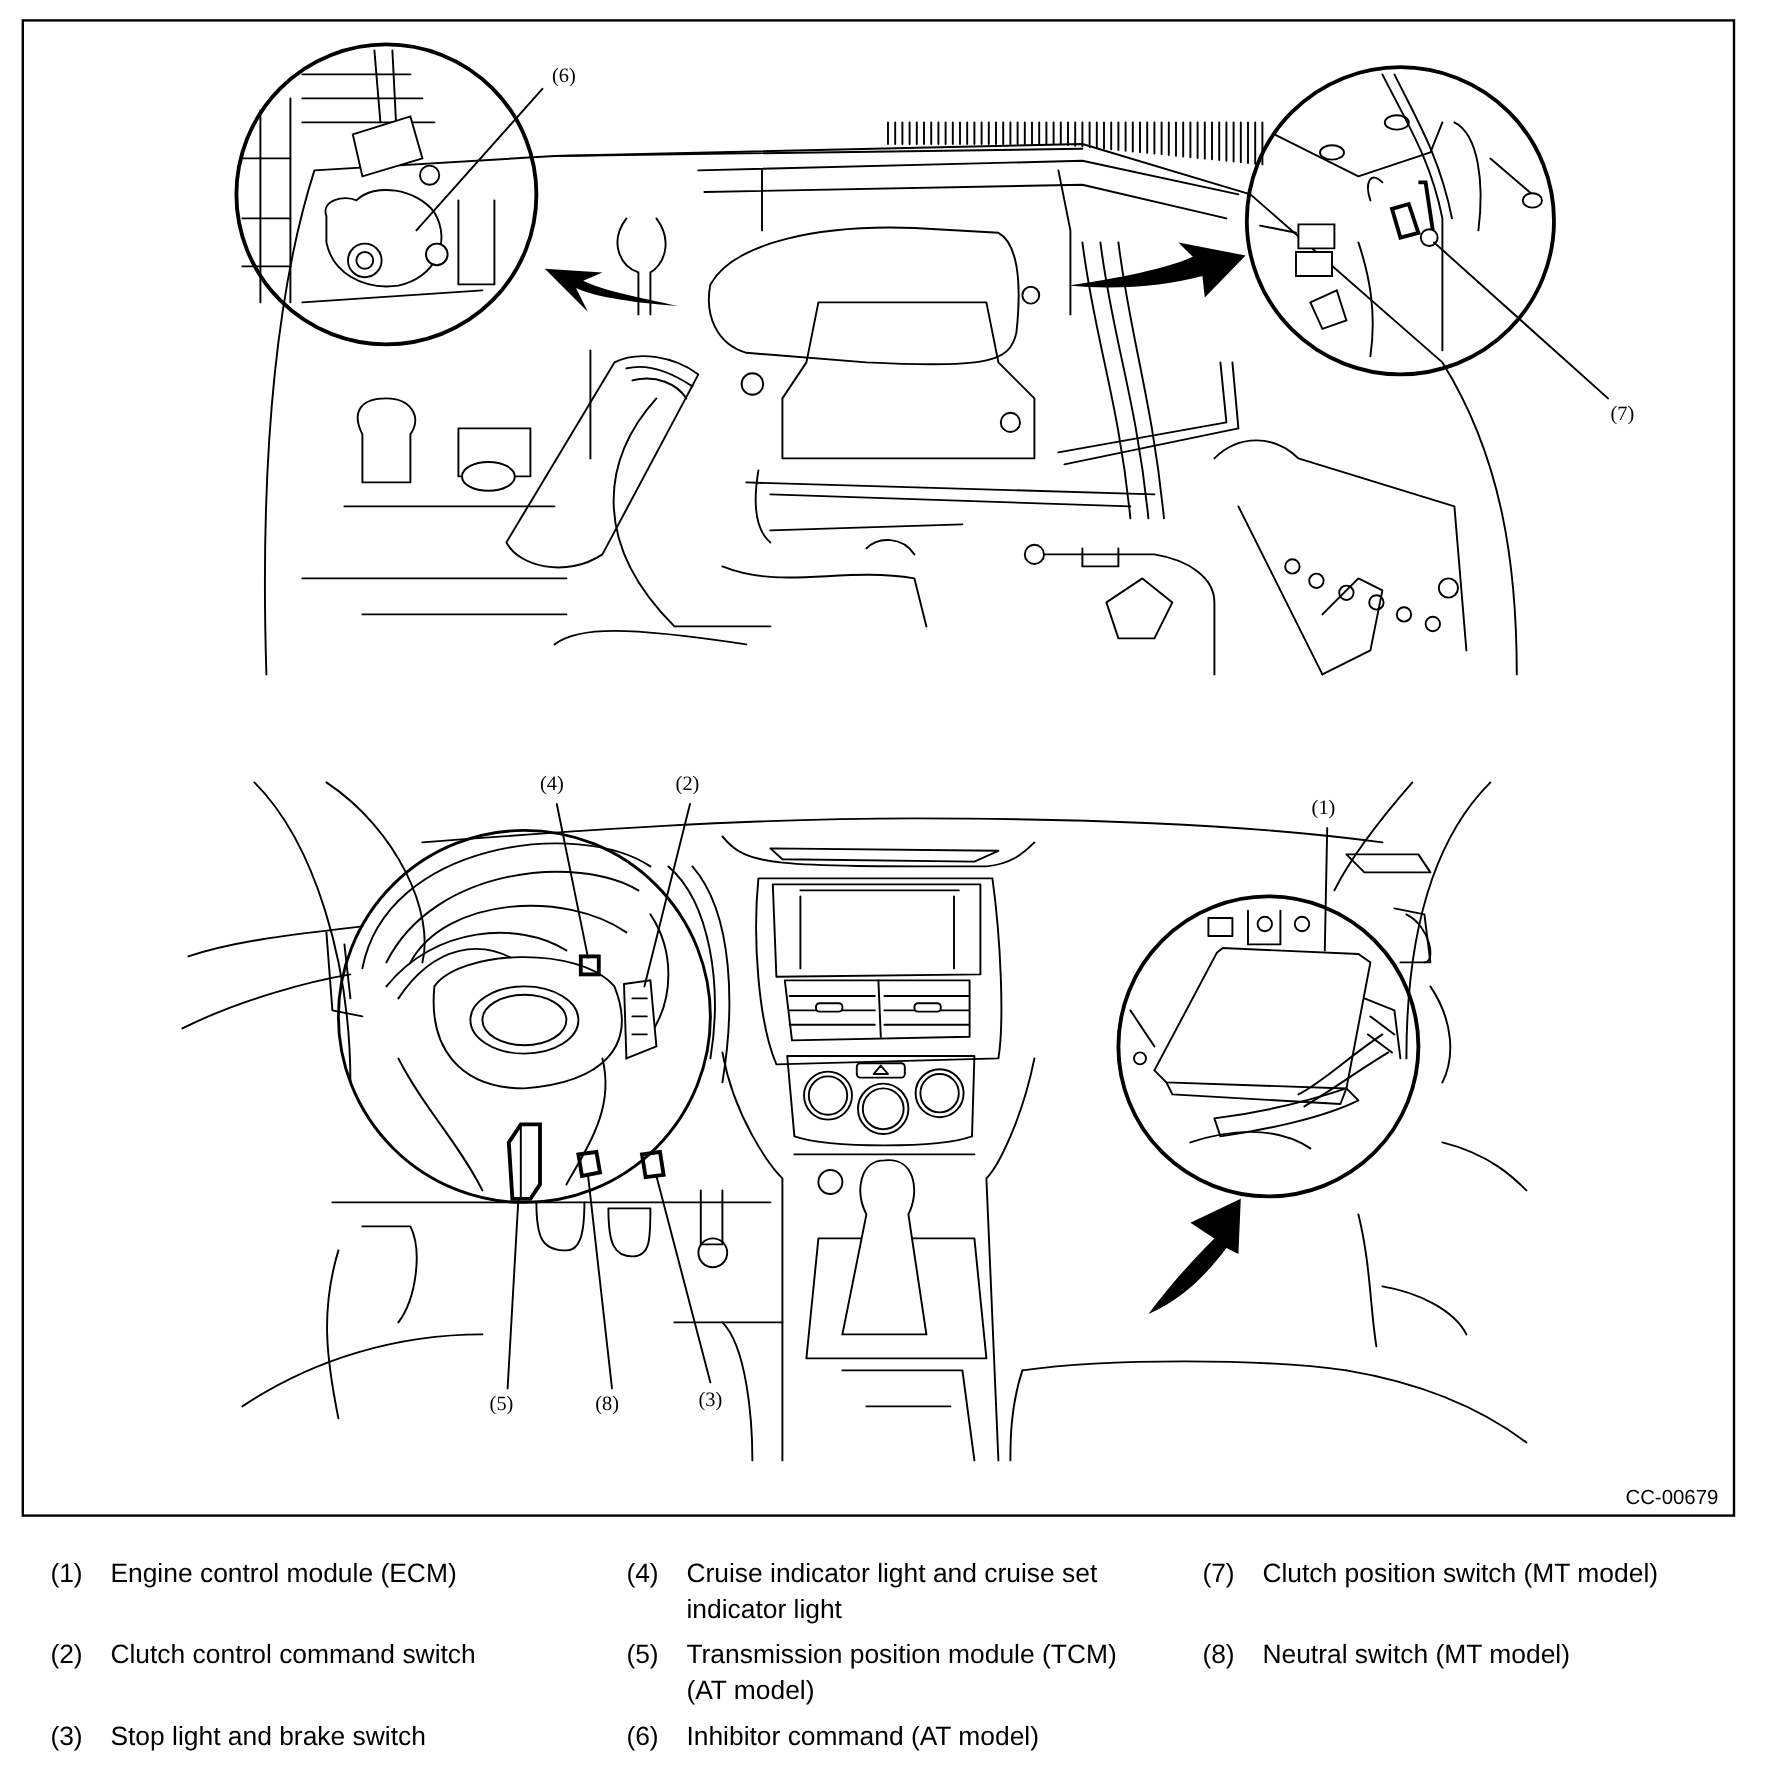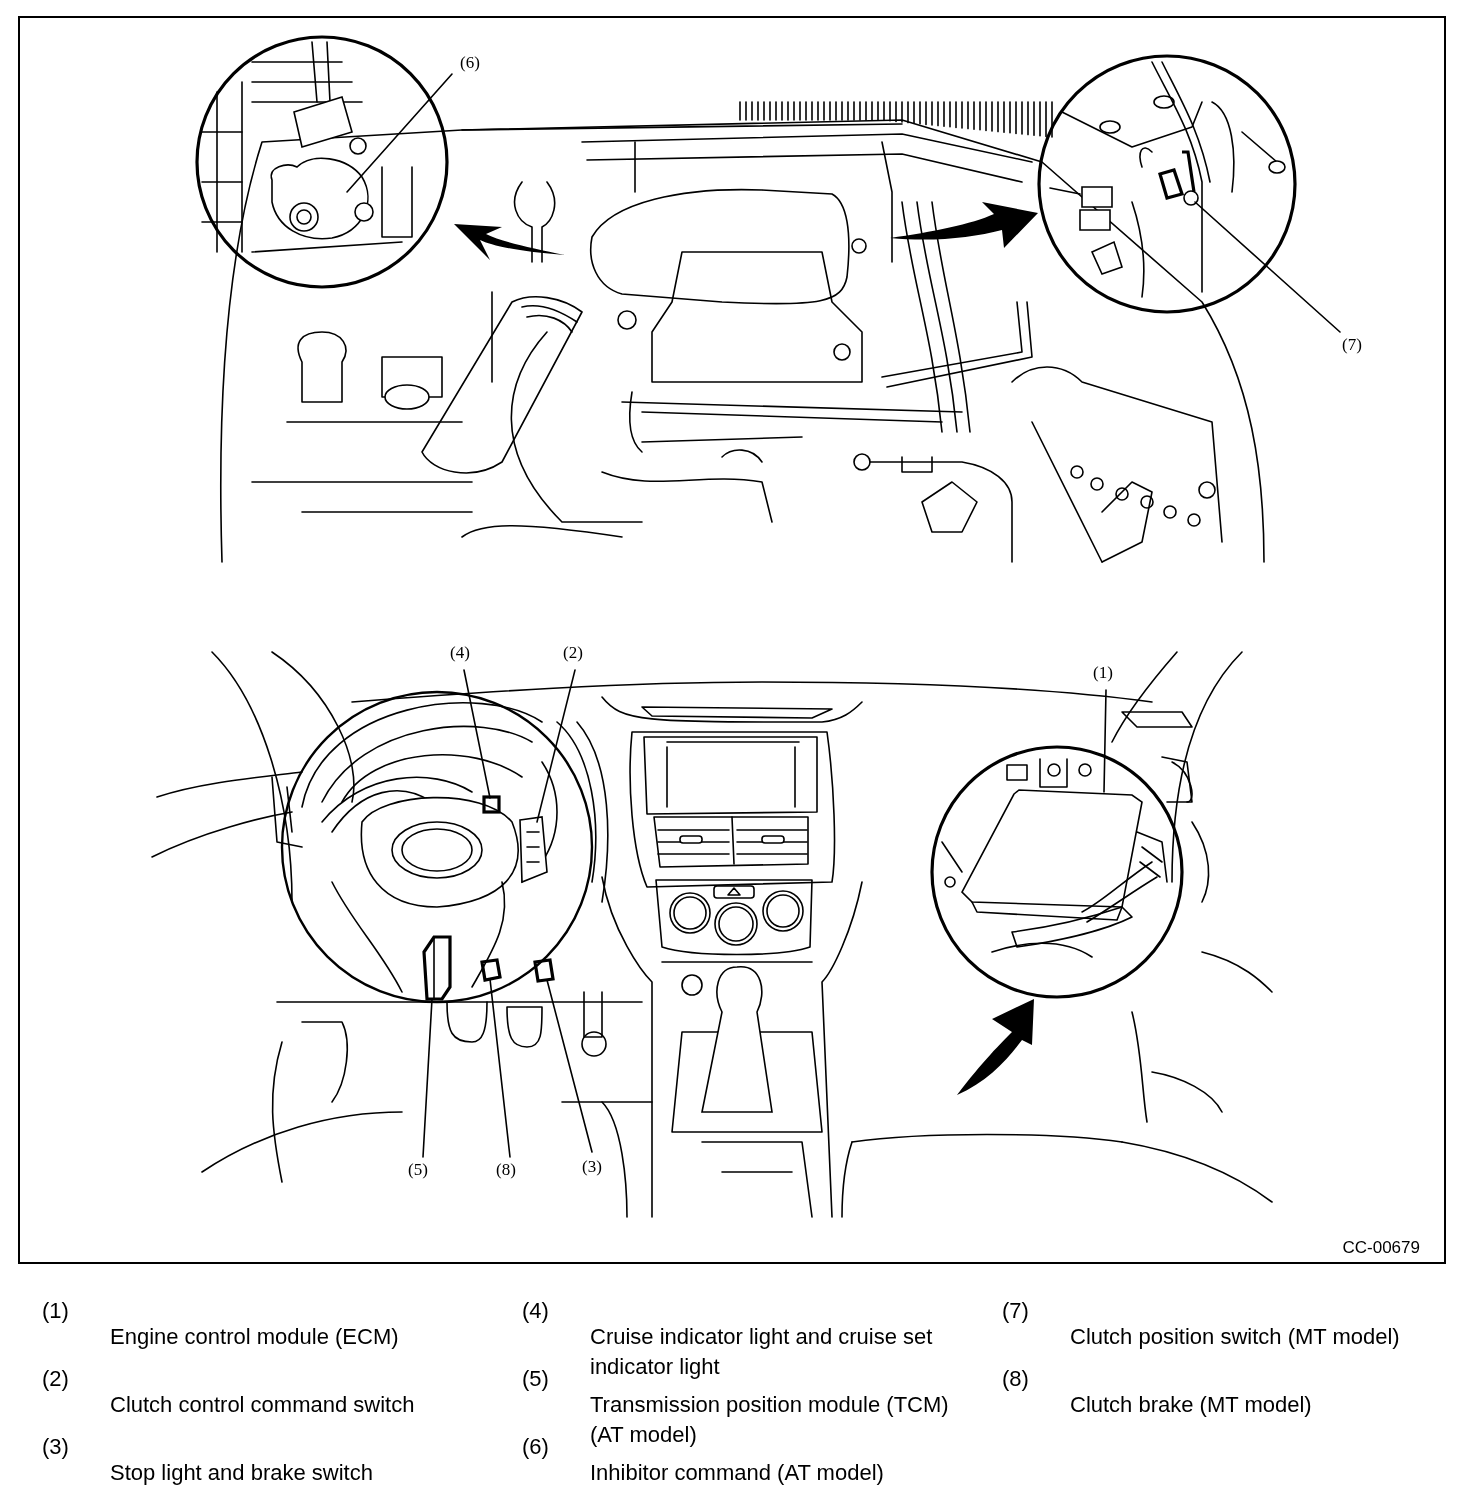--- a/index.html
+++ b/index.html
@@ -7,25 +7,25 @@
          font-family: "Liberation Sans", sans-serif; color: #000; }
   #figure { position: absolute; left: 18px; top: 16px; width: 1428px; height: 1248px;
             border: 2px solid #000; box-sizing: border-box; background: #fff; }
   #art { position: absolute; left: 0; top: 0; }
   .ln { fill: none; stroke: #000; stroke-width: 1.6; stroke-linecap: round; stroke-linejoin: round; }
   .thk { fill: none; stroke: #000; stroke-width: 3.2; }
   .med { fill: none; stroke: #000; stroke-width: 2.4; }
   .fillw { fill: #fff; stroke: #000; stroke-width: 1.6; }
   .blk { fill: #000; stroke: none; }
   .callout-text { font-family: "Liberation Serif", serif; font-size: 17px; fill: #000; }
-  #figure-id { position: absolute; right: 24px; bottom: 4px; font-size: 17px; }
+  #figure-id { position: absolute; right: 12px; bottom: 4px; font-size: 17px; }
   #legend { position: absolute; left: 42px; top: 1296px; width: 1400px; }
   .legend-item { position: absolute; font-size: 22px; line-height: 30px; }
   .legend-num { position: absolute; left: 0; top: 0; }
-  .legend-label { position: absolute; left: 68px; top: 0; width: 360px; margin-top: 26px; }
+  .legend-label { position: absolute; left: 50px; top: 0; width: 360px; }
 </style>
 </head>
 <body>
 
 <div id="figure">
   <svg id="art" width="1428" height="1248" viewBox="18 16 1428 1248">
 
     <g>
 
       <g id="grille">
@@ -346,15 +346,15 @@
   <div class="legend-item" style="left:480px;top:136px;">
     <span class="legend-num">(6)</span>
     <span class="legend-label">Inhibitor command (AT model)</span>
   </div>
   <div class="legend-item" style="left:960px;top:0;">
     <span class="legend-num">(7)</span>
     <span class="legend-label">Clutch position switch (MT model)</span>
   </div>
   <div class="legend-item" style="left:960px;top:68px;">
     <span class="legend-num">(8)</span>
-    <span class="legend-label">Clutch brake (MT model)</span>
+    <span class="legend-label">Neutral switch (MT model)</span>
   </div>
 </div>
 
 </body></html>

